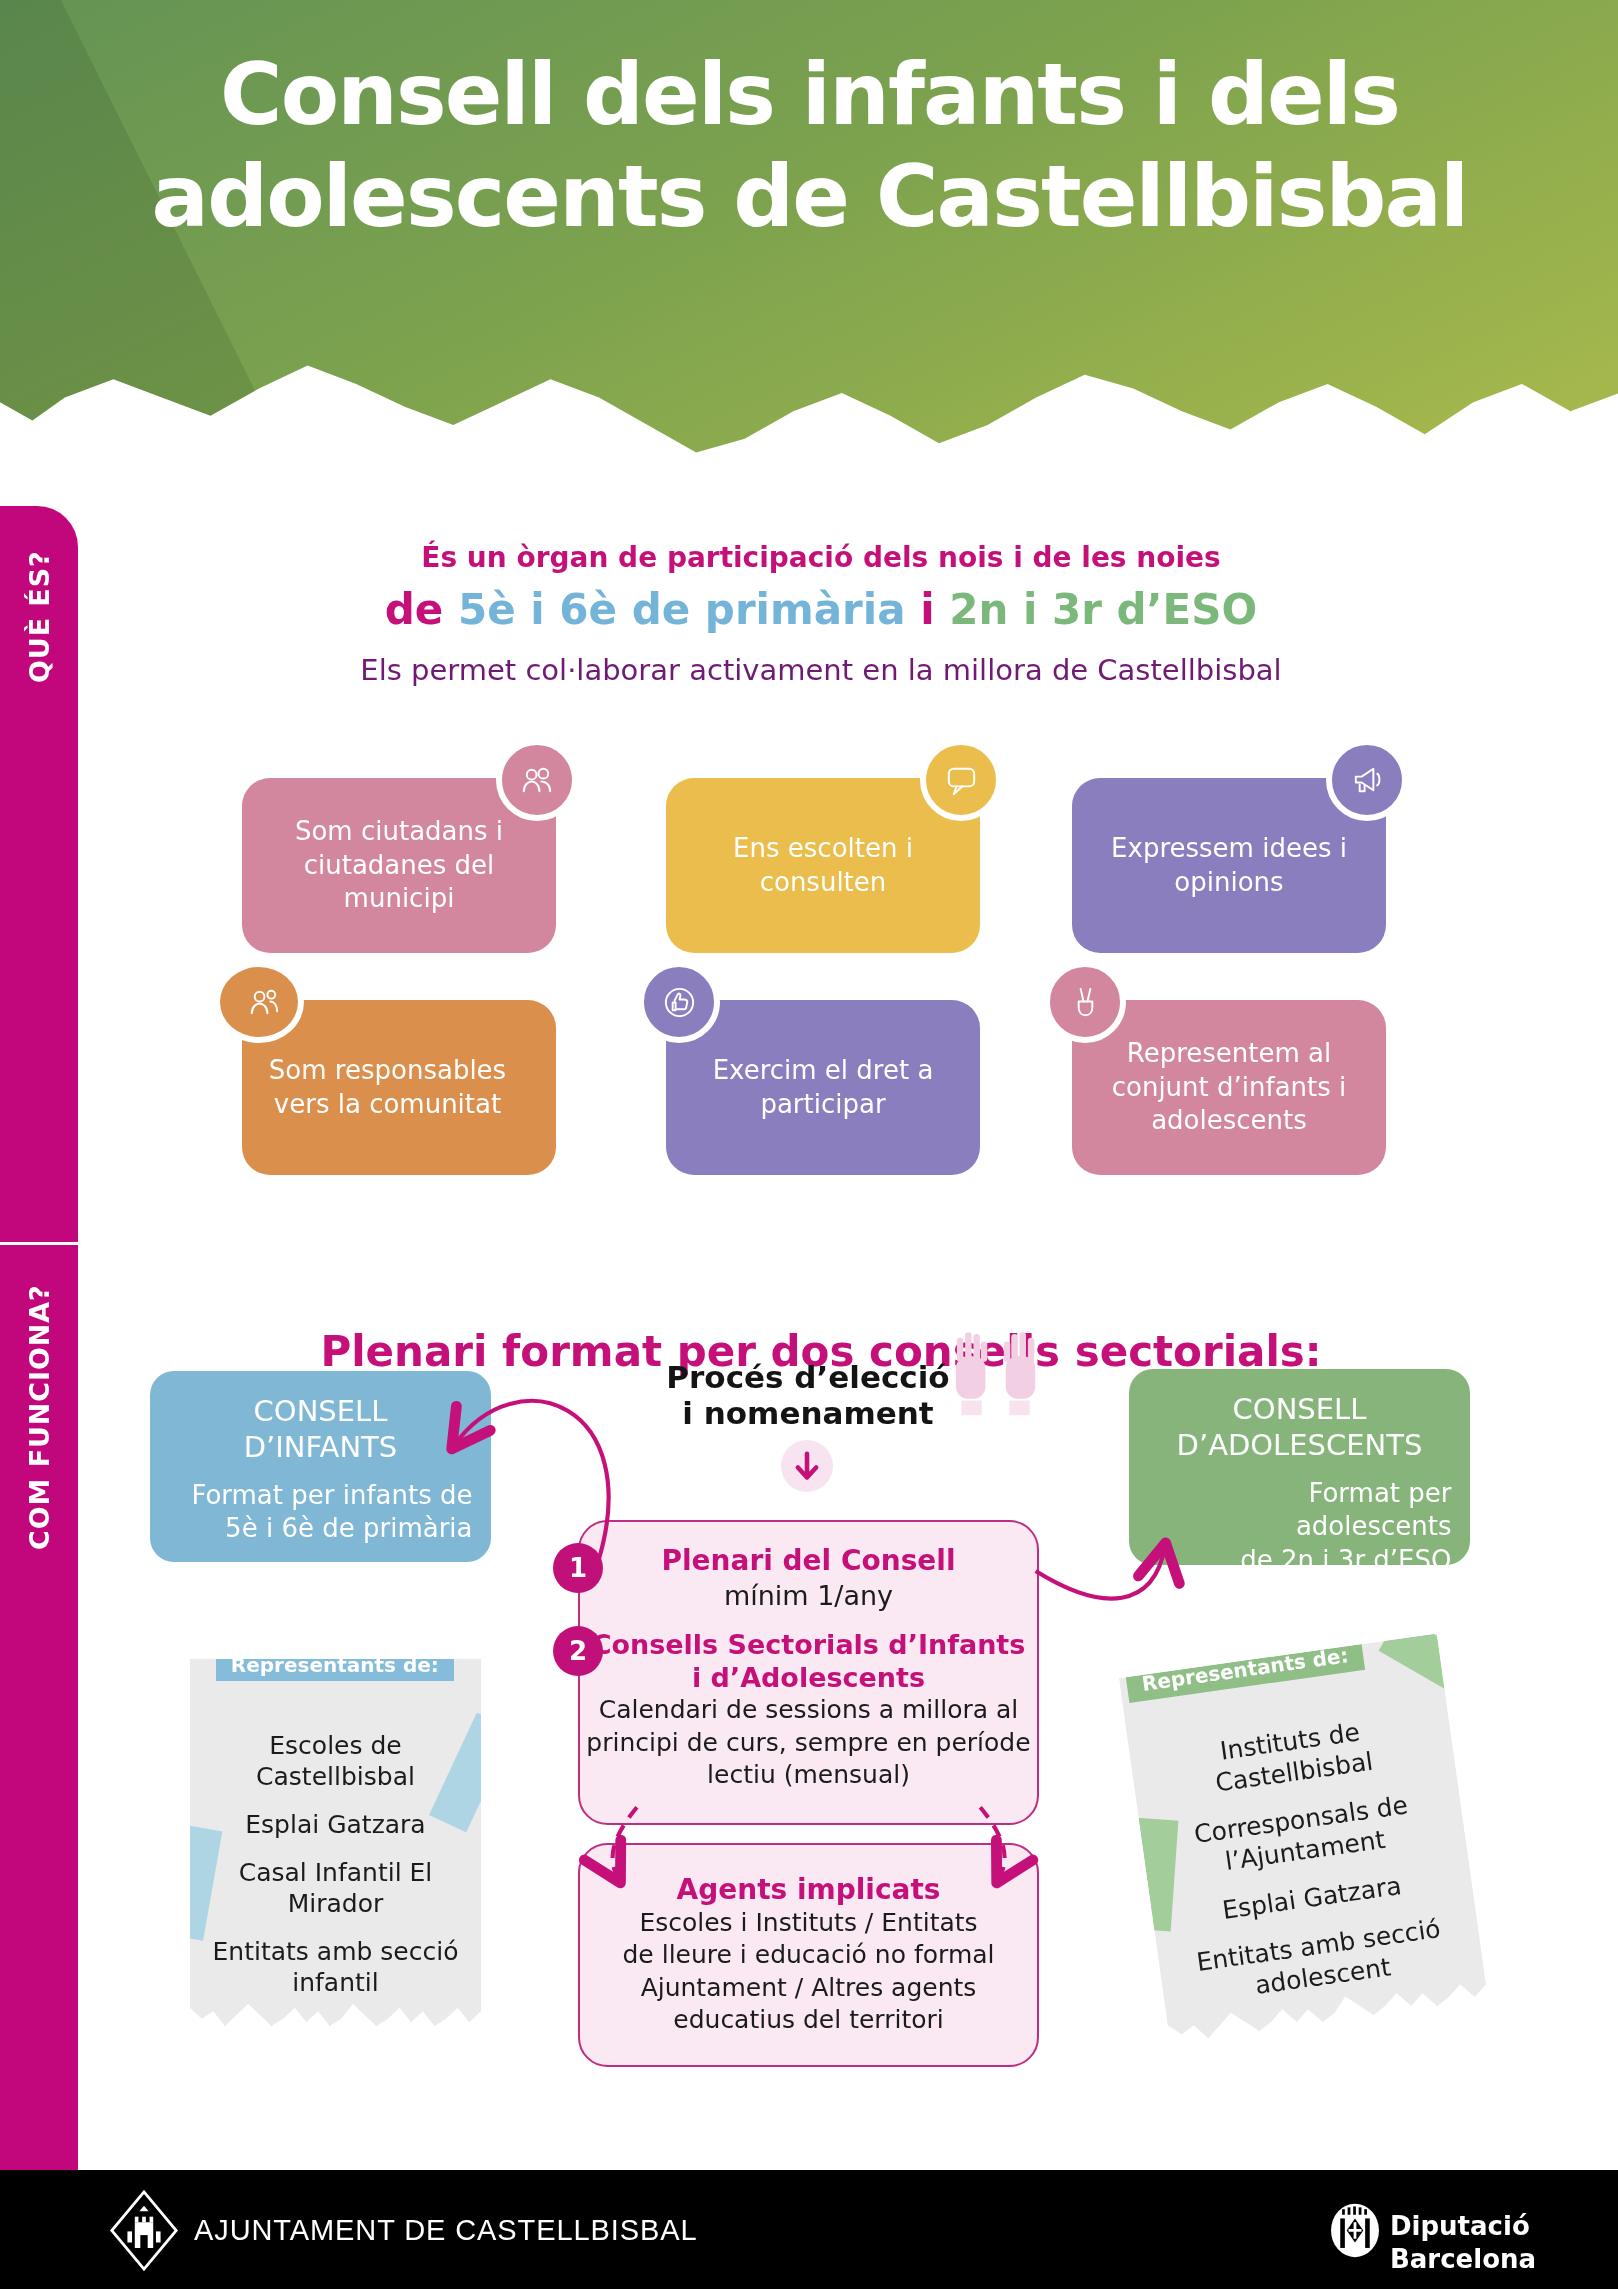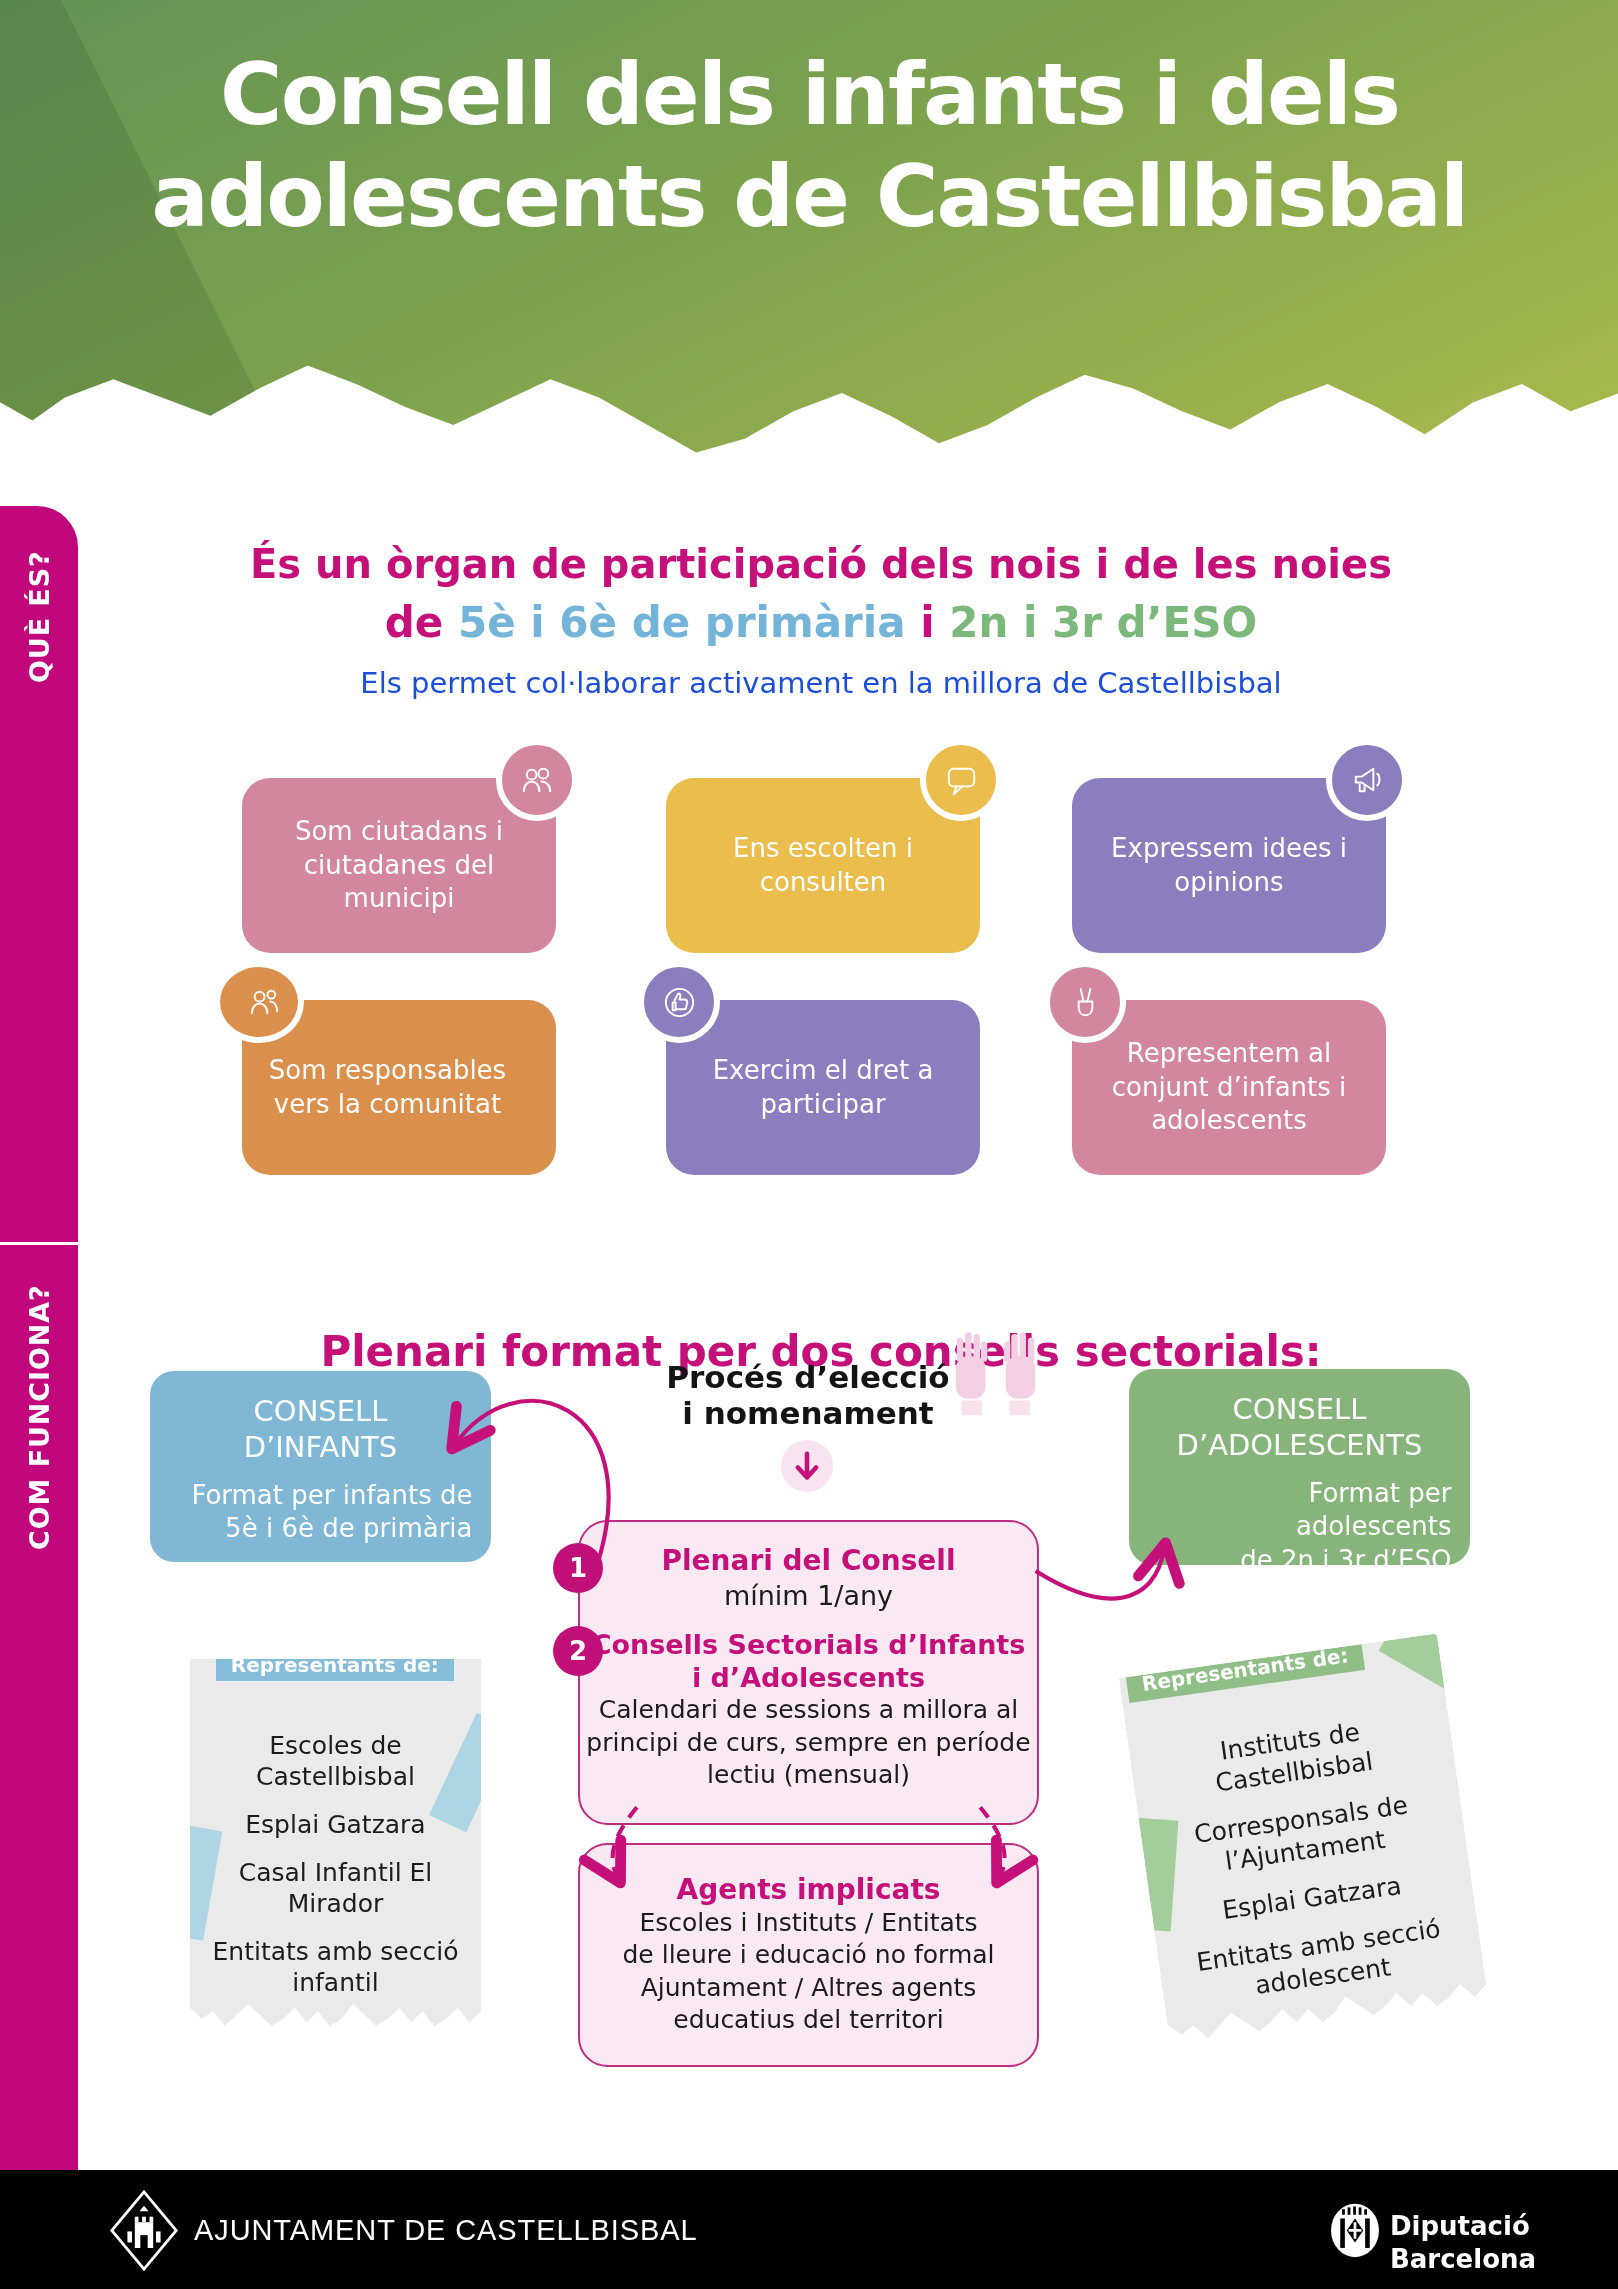--- a/index.html
+++ b/index.html
@@ -20,25 +20,25 @@
   .seg1{top:506px;height:736px;border-top-right-radius:41px;}
   .seg2{top:1245px;height:925px;}
   .vlabel{position:absolute;left:0;width:78px;display:flex;align-items:center;justify-content:center;
         writing-mode:vertical-rl;transform:rotate(180deg);color:#fff;font-weight:700;font-size:27px;
         letter-spacing:0.9px;white-space:nowrap;}
   .vl1{top:37px;height:148px;}
   .vl2{top:20px;height:305px;}
 
   
   .intro{position:absolute;left:78px;top:541px;width:1486px;text-align:center;}
-  .intro-l1{font-size:40px;font-weight:600;color:#c5107a;}
+  .intro-l1{font-size:28px;font-weight:600;color:#c5107a;}
   .intro-l2{font-size:42px;font-weight:600;color:#c5107a;margin-top:11px;}
   .intro-l2 .blue{color:#74b4d8;font-weight:700;}
   .intro-l2 .green{color:#7cb87b;font-weight:700;}
-  .intro-l3{font-size:29px;color:#1d4ed8;margin-top:18.5px;font-weight:500;}
+  .intro-l3{font-size:29px;color:#701a75;margin-top:18.5px;font-weight:500;}
 
   
   .card{position:absolute;width:314px;height:175px;border-radius:28px;display:flex;
         align-items:center;justify-content:center;text-align:center;color:#fff;
         font-size:26px;line-height:1.3;padding:0 31px;box-sizing:border-box;font-weight:500;}
   .badge{position:absolute;width:70px;height:70px;border-radius:50%;border:6.5px solid #fff;
         display:flex;align-items:center;justify-content:center;}
   .badge.tr{right:-22px;top:-39px;}
   .badge.tl{left:-28px;top:-39px;}
   .badge svg{width:39px;height:39px;stroke:#fff;fill:none;stroke-width:2;stroke-linecap:round;stroke-linejoin:round;}

